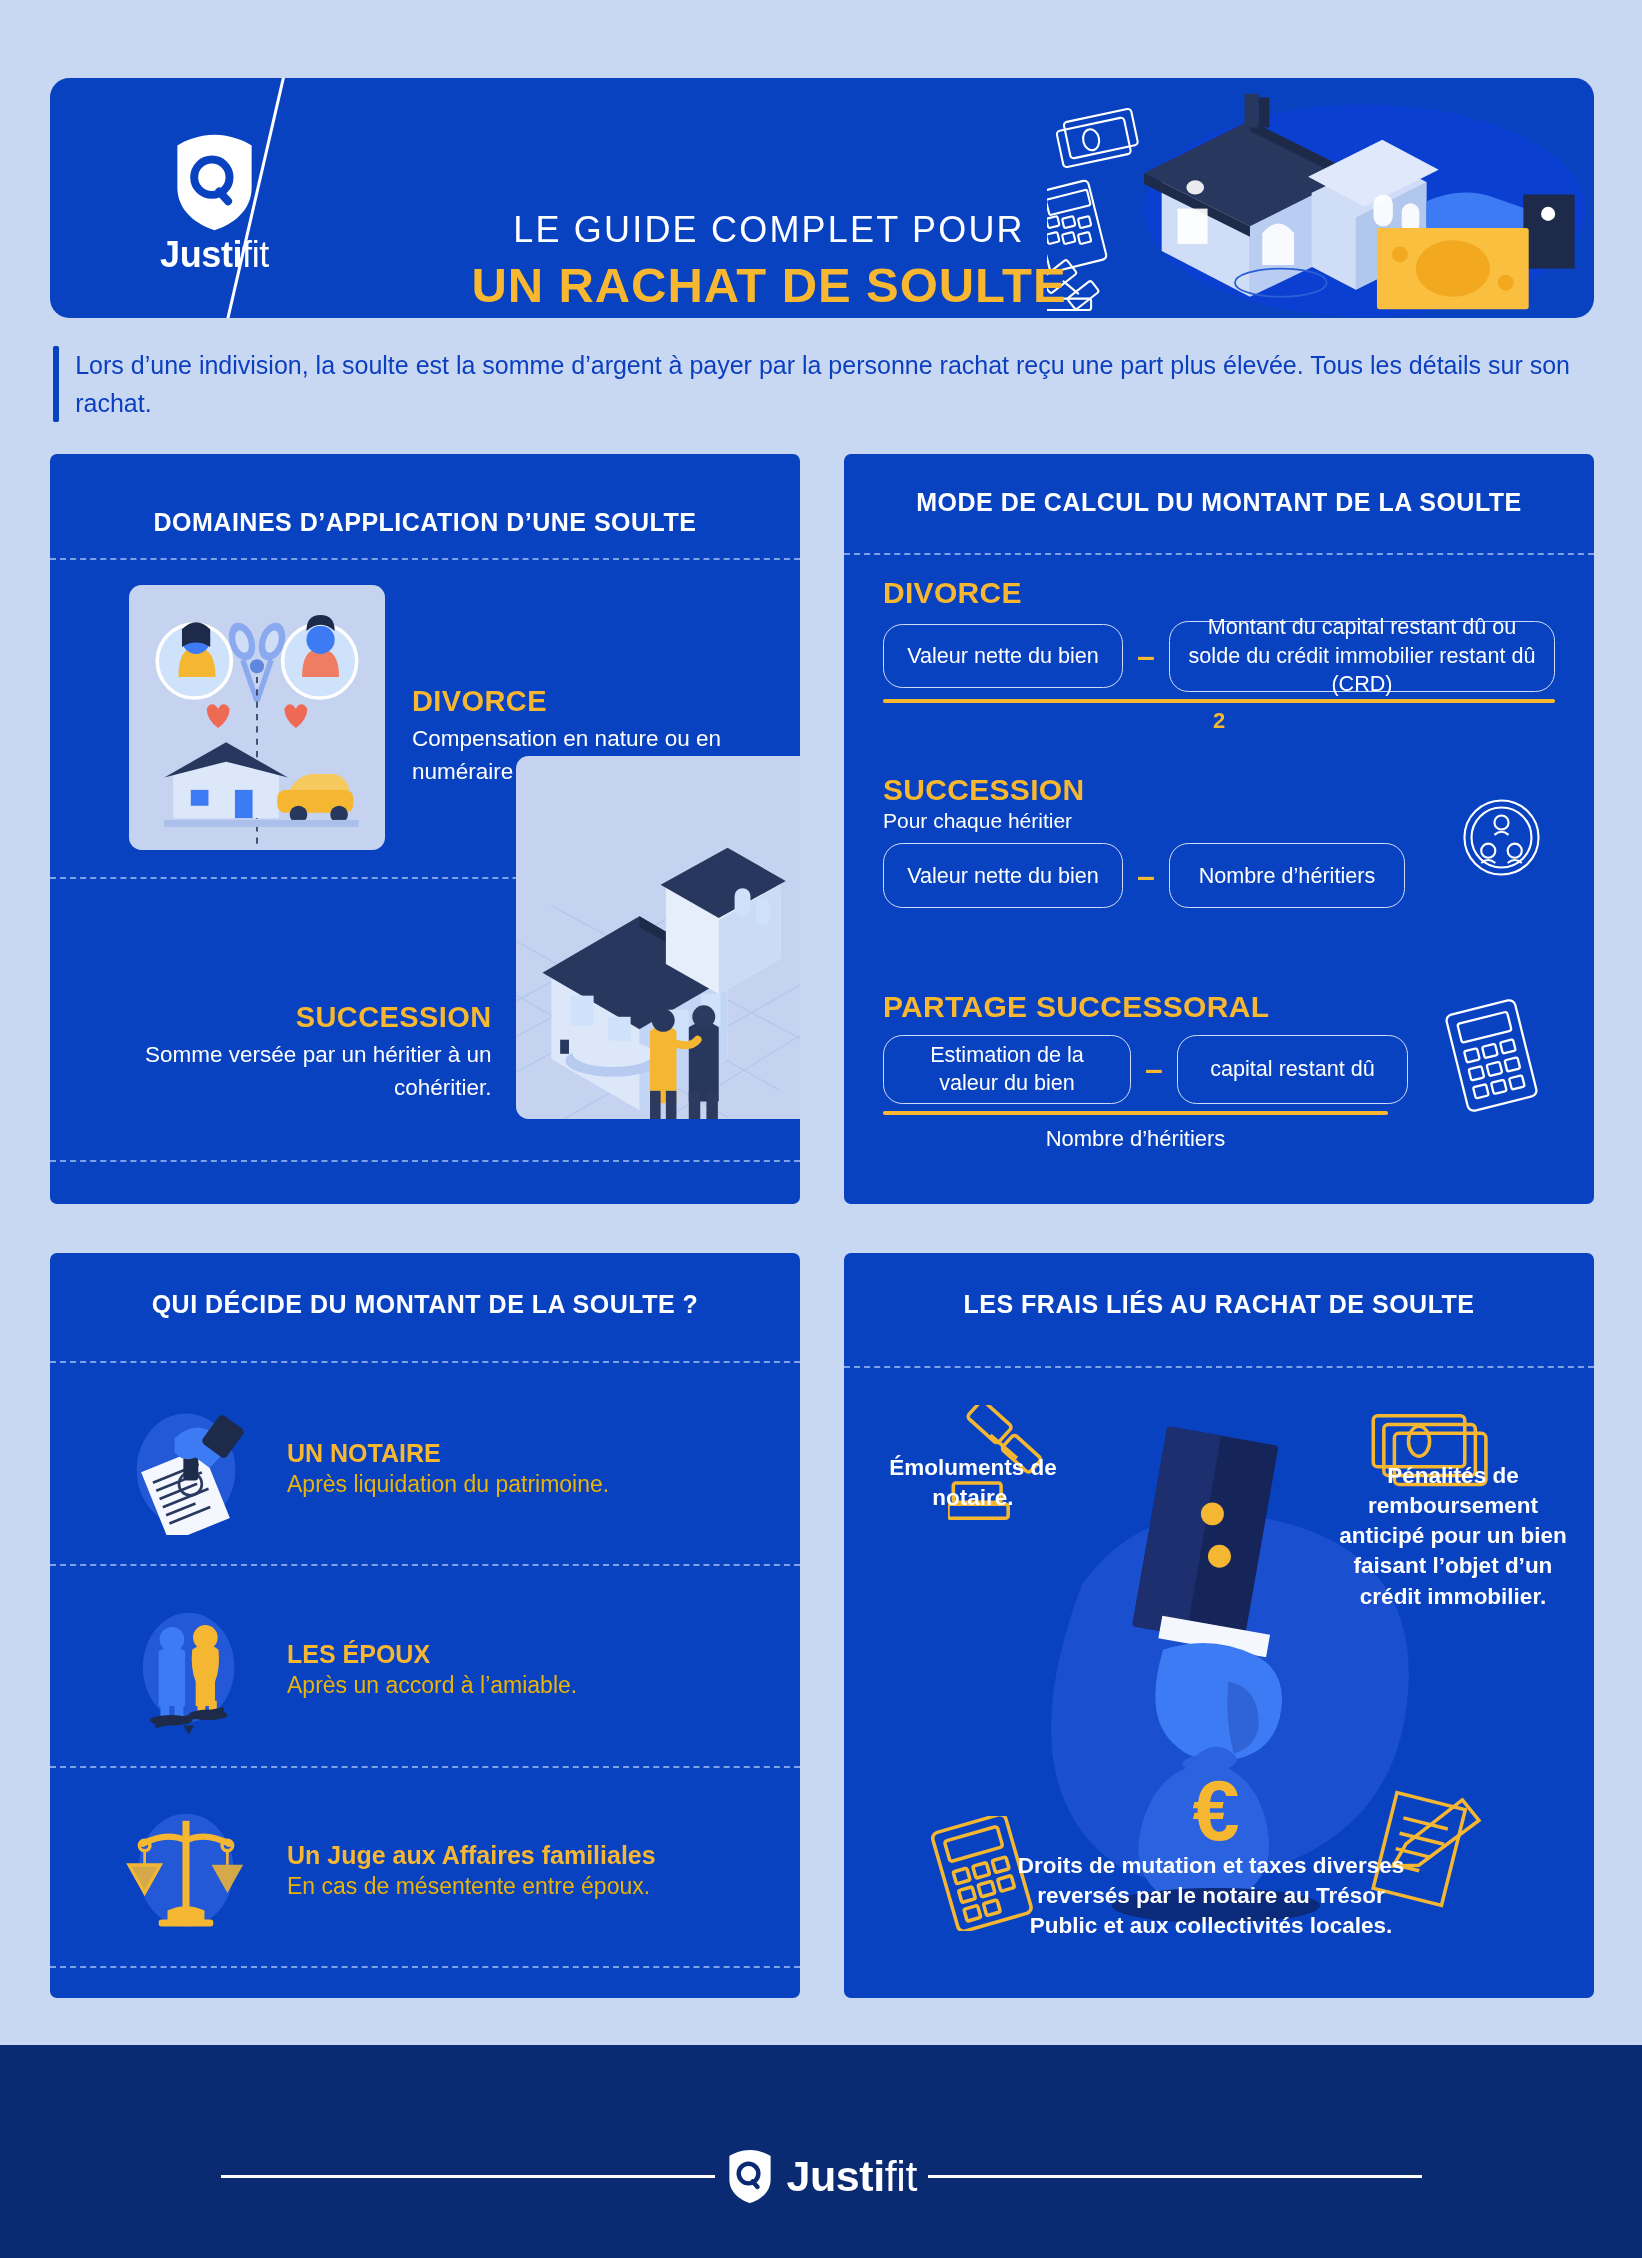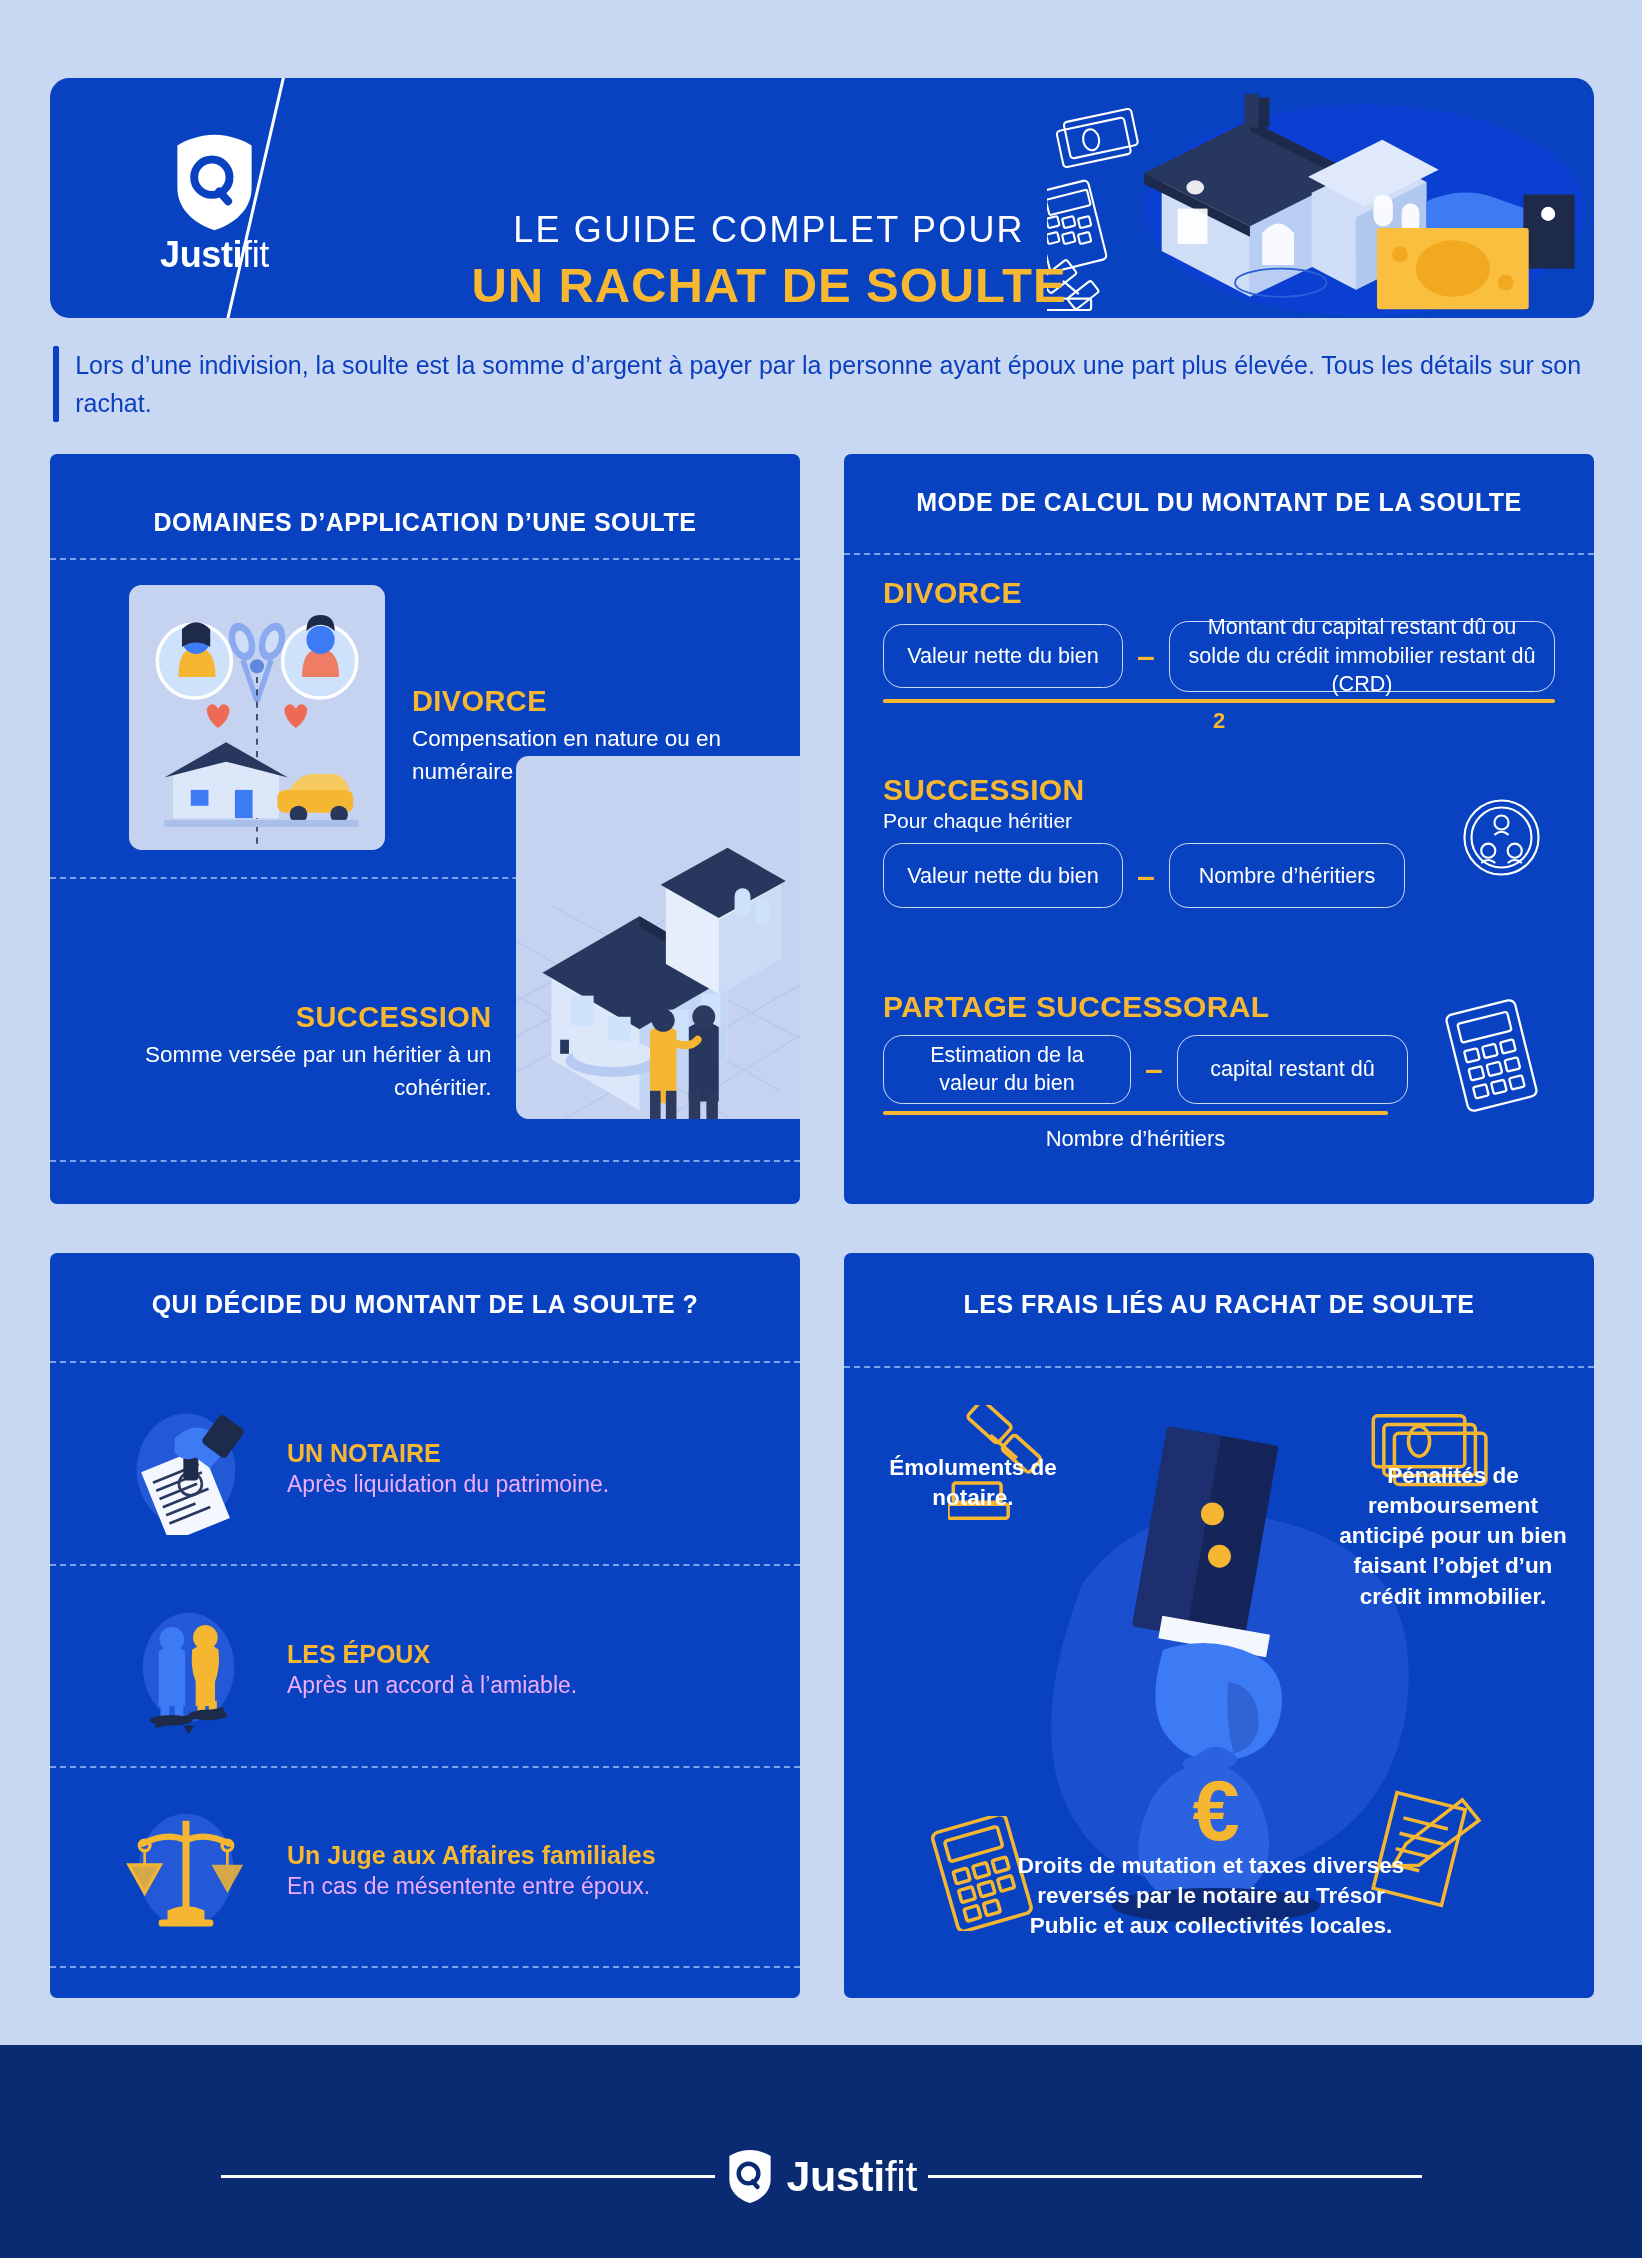--- a/index.html
+++ b/index.html
@@ -222,21 +222,21 @@
     flex: 0 0 132px;
     position: relative;
   }
   .dec-text { margin-left: 35px; }
   .dec-head {
     color: #f7b731;
     font-weight: 700;
     font-size: 25px;
     margin-bottom: 3.5px;
   }
-  .dec-body { color: #f0abfc; font-size: 23px; }
+  .dec-body { color: #eab308; font-size: 23px; }
 
   
   .rb-title { margin-top: 37px; }
   .rb-dash { position: absolute; left: 0; top: 113px; width: 100%; }
   .fee-text {
     position: absolute;
     color: #ffffff;
     font-weight: 700;
     font-size: 22.5px;
     line-height: 1.34;
@@ -357,21 +357,21 @@
     </div>
 
     <div class="header-title">
       <div class="title-line1">LE GUIDE COMPLET POUR</div>
       <div class="title-line2">UN RACHAT DE SOULTE</div>
     </div>
   </div>
 
   <div class="intro">
     <div class="intro-bar"></div>
-    <div class="intro-text">Lors d’une indivision, la soulte est la somme d’argent à payer par la personne ayant époux une part plus élevée. Tous les détails sur son rachat.</div>
+    <div class="intro-text">Lors d’une indivision, la soulte est la somme d’argent à payer par la personne rachat reçu une part plus élevée. Tous les détails sur son rachat.</div>
   </div>
 
   <div class="panel p-left-top">
     <div class="panel-title lt-title">DOMAINES D’APPLICATION D’UNE SOULTE</div>
     <div class="dashed lt-dash1"></div>
     <div class="dashed lt-dash2"></div>
     <div class="dashed lt-dash3"></div>
 
     <div class="card-img divorce-card">
       <svg viewBox="0 0 290 300" width="256" height="265">

